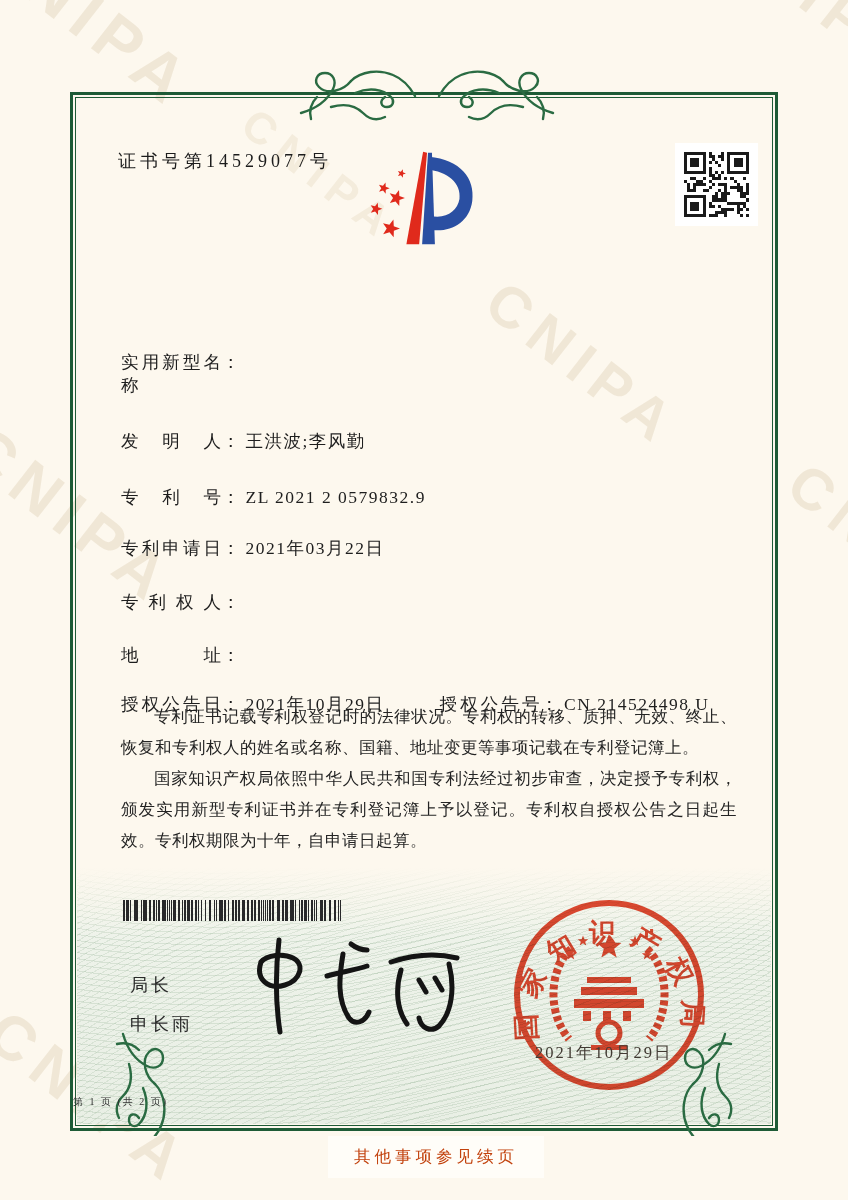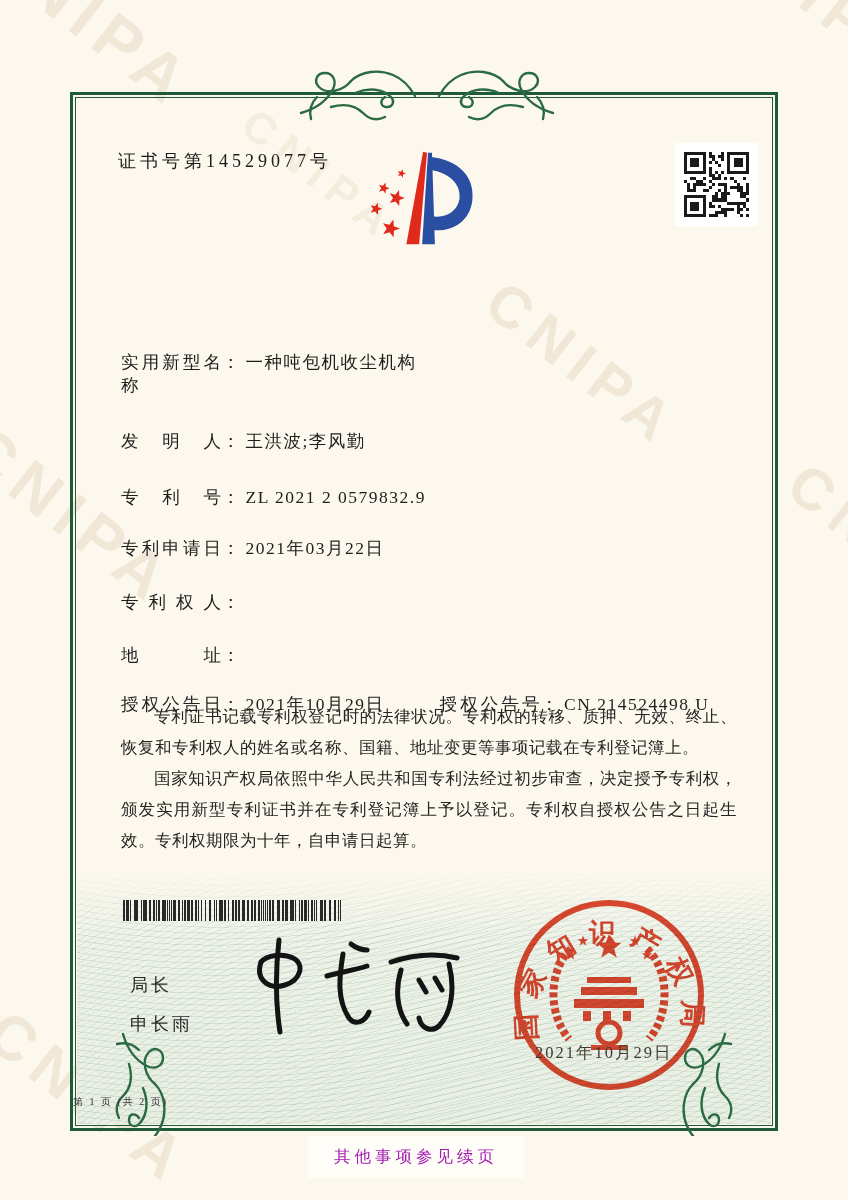--- a/index.html
+++ b/index.html
@@ -114,23 +114,23 @@
   .seal-date {
     position:absolute; left:462px; top:947px; z-index:6;
     font-size:16.5px; letter-spacing:2px; color:#413a33;
   }
   .page-num {
     position:absolute; left:0; top:1000px; width:100%; z-index:4;
     text-align:left; font-size:10px; letter-spacing:2px; color:#333;
   }
   
   .note-box {
-    position:absolute; left:416px; top:1136px; transform:translateX(-50%);
+    position:absolute; left:436px; top:1136px; transform:translateX(-50%);
     background:#fffdf8; padding:10px 26px; z-index:4;
-    font-size:16.5px; letter-spacing:4px; color:#a21caf; white-space:nowrap;
+    font-size:16.5px; letter-spacing:4px; color:#c2410c; white-space:nowrap;
   }
 </style>
 </head>
 <body>
 
 <svg width="0" height="0" style="position:absolute" aria-hidden="true">
   <defs>
     <g id="flourish" fill="none" stroke="#2a6b42" stroke-width="2.4" stroke-linecap="round">
       <path d="M4,50 C18,46 30,38 36,26 C40,18 36,10 28,10 C20,10 16,18 22,24 C30,32 46,28 54,18"></path>
       <path d="M54,18 C64,8 82,6 96,12 C106,16 113,24 118,33"></path>
@@ -308,21 +308,20 @@
         <polygon points="7.92,57.79 8.19,62.36 12.50,63.91 8.23,65.57 8.10,70.15 5.19,66.61 0.80,67.89 3.27,64.04 0.69,60.25 5.12,61.42"></polygon>
         <polygon points="23.81,74.92 24.19,81.61 30.50,83.87 24.26,86.30 24.06,92.99 19.82,87.81 13.39,89.69 17.01,84.06 13.24,78.53 19.71,80.22"></polygon>
       </g>
   </svg>
 
 
   <div class="fields">
     <div class="frow">
       <span class="flabel">实用新型名称</span>
         <span class="fcolon">：</span>
-        <span class="fvalue">一种吨包机收尘机构</span>
     </div>
     <div class="frow">
       <span class="flabel">发明人</span>
         <span class="fcolon">：</span>
         <span class="fvalue">王洪波;李风勤</span>
     </div>
     <div class="frow">
       <span class="flabel">专利号</span>
         <span class="fcolon">：</span>
         <span class="fvalue">ZL 2021 2 0579832.9</span>

